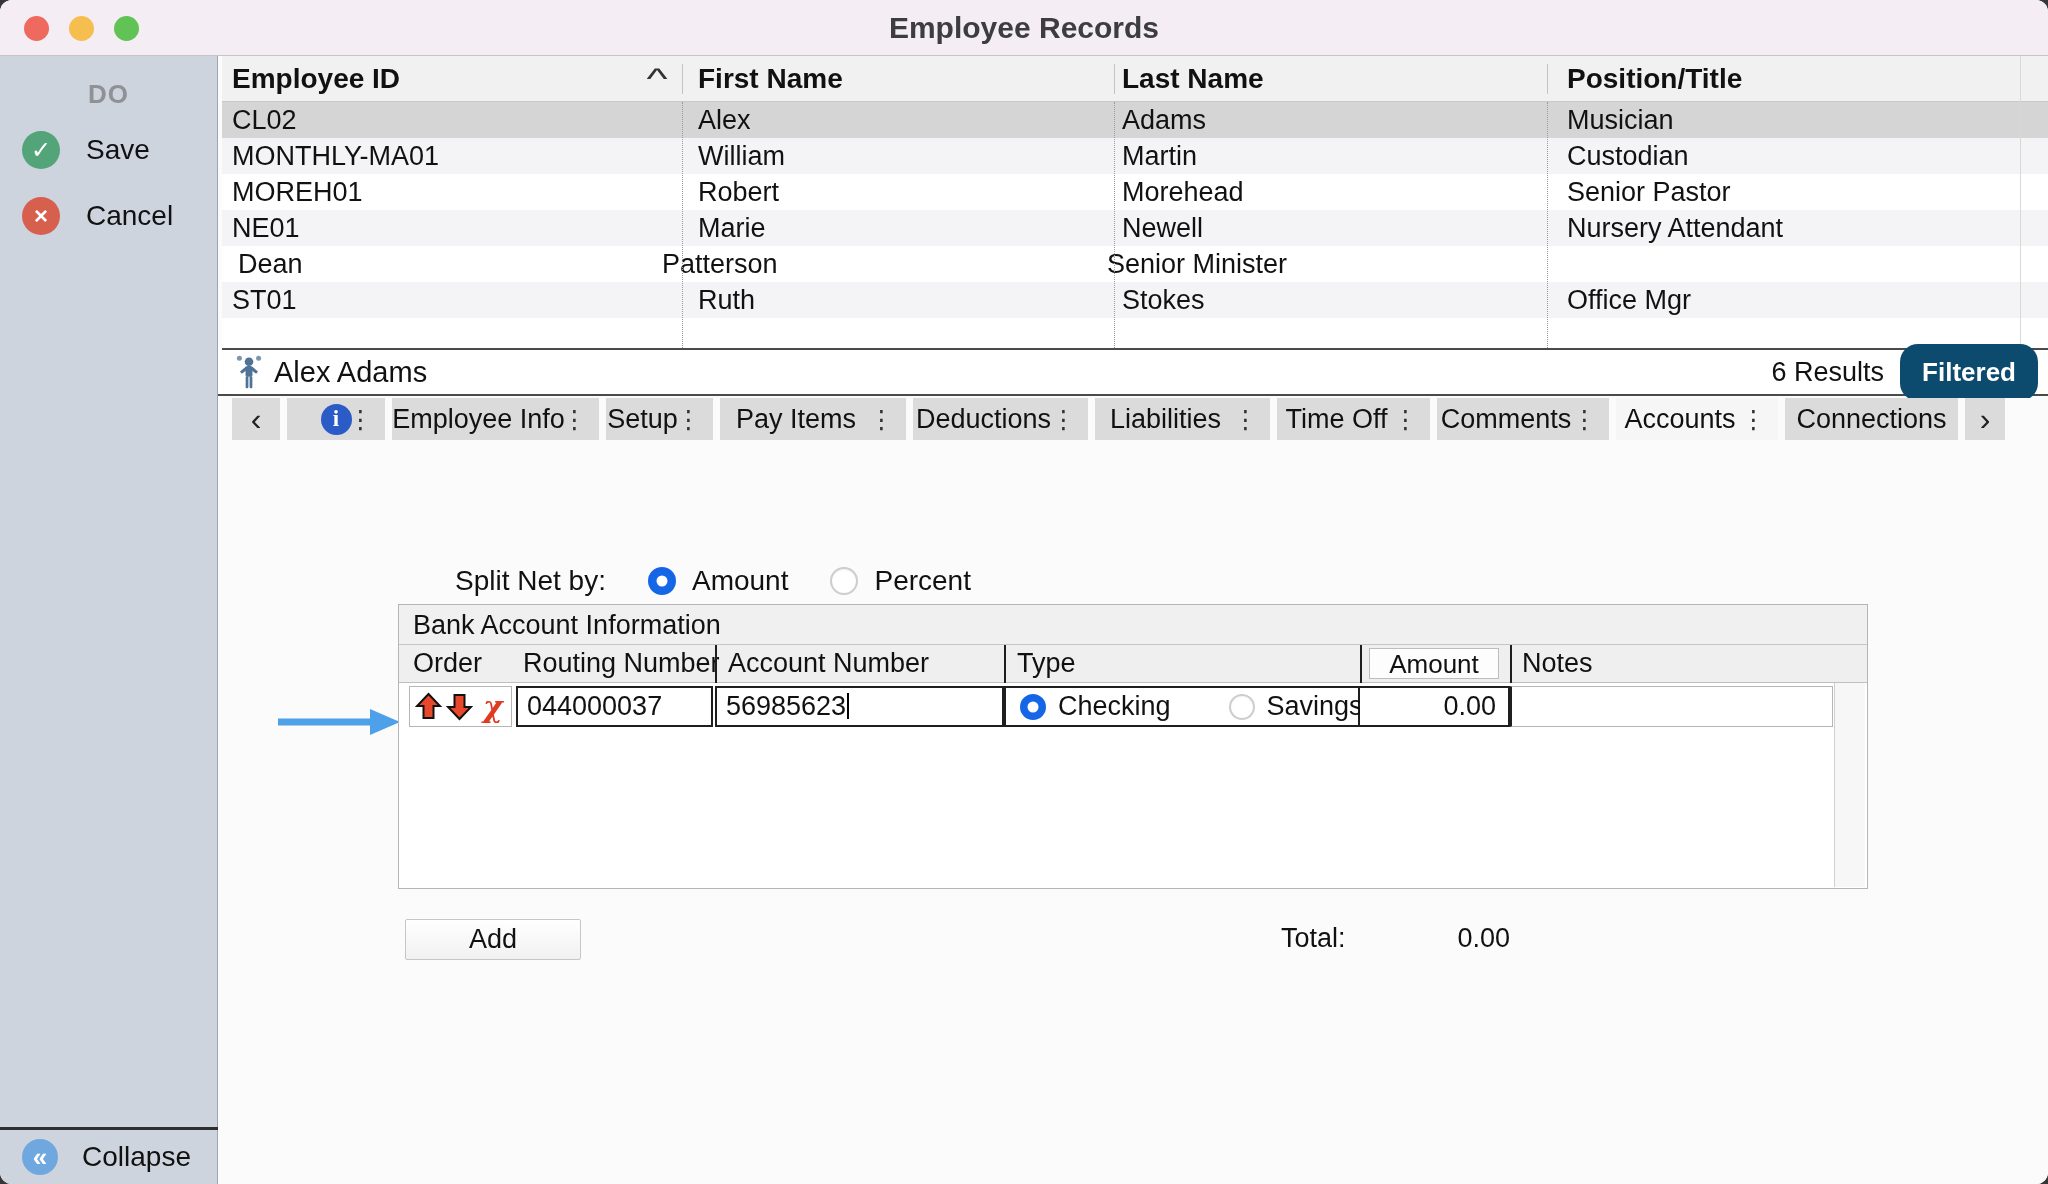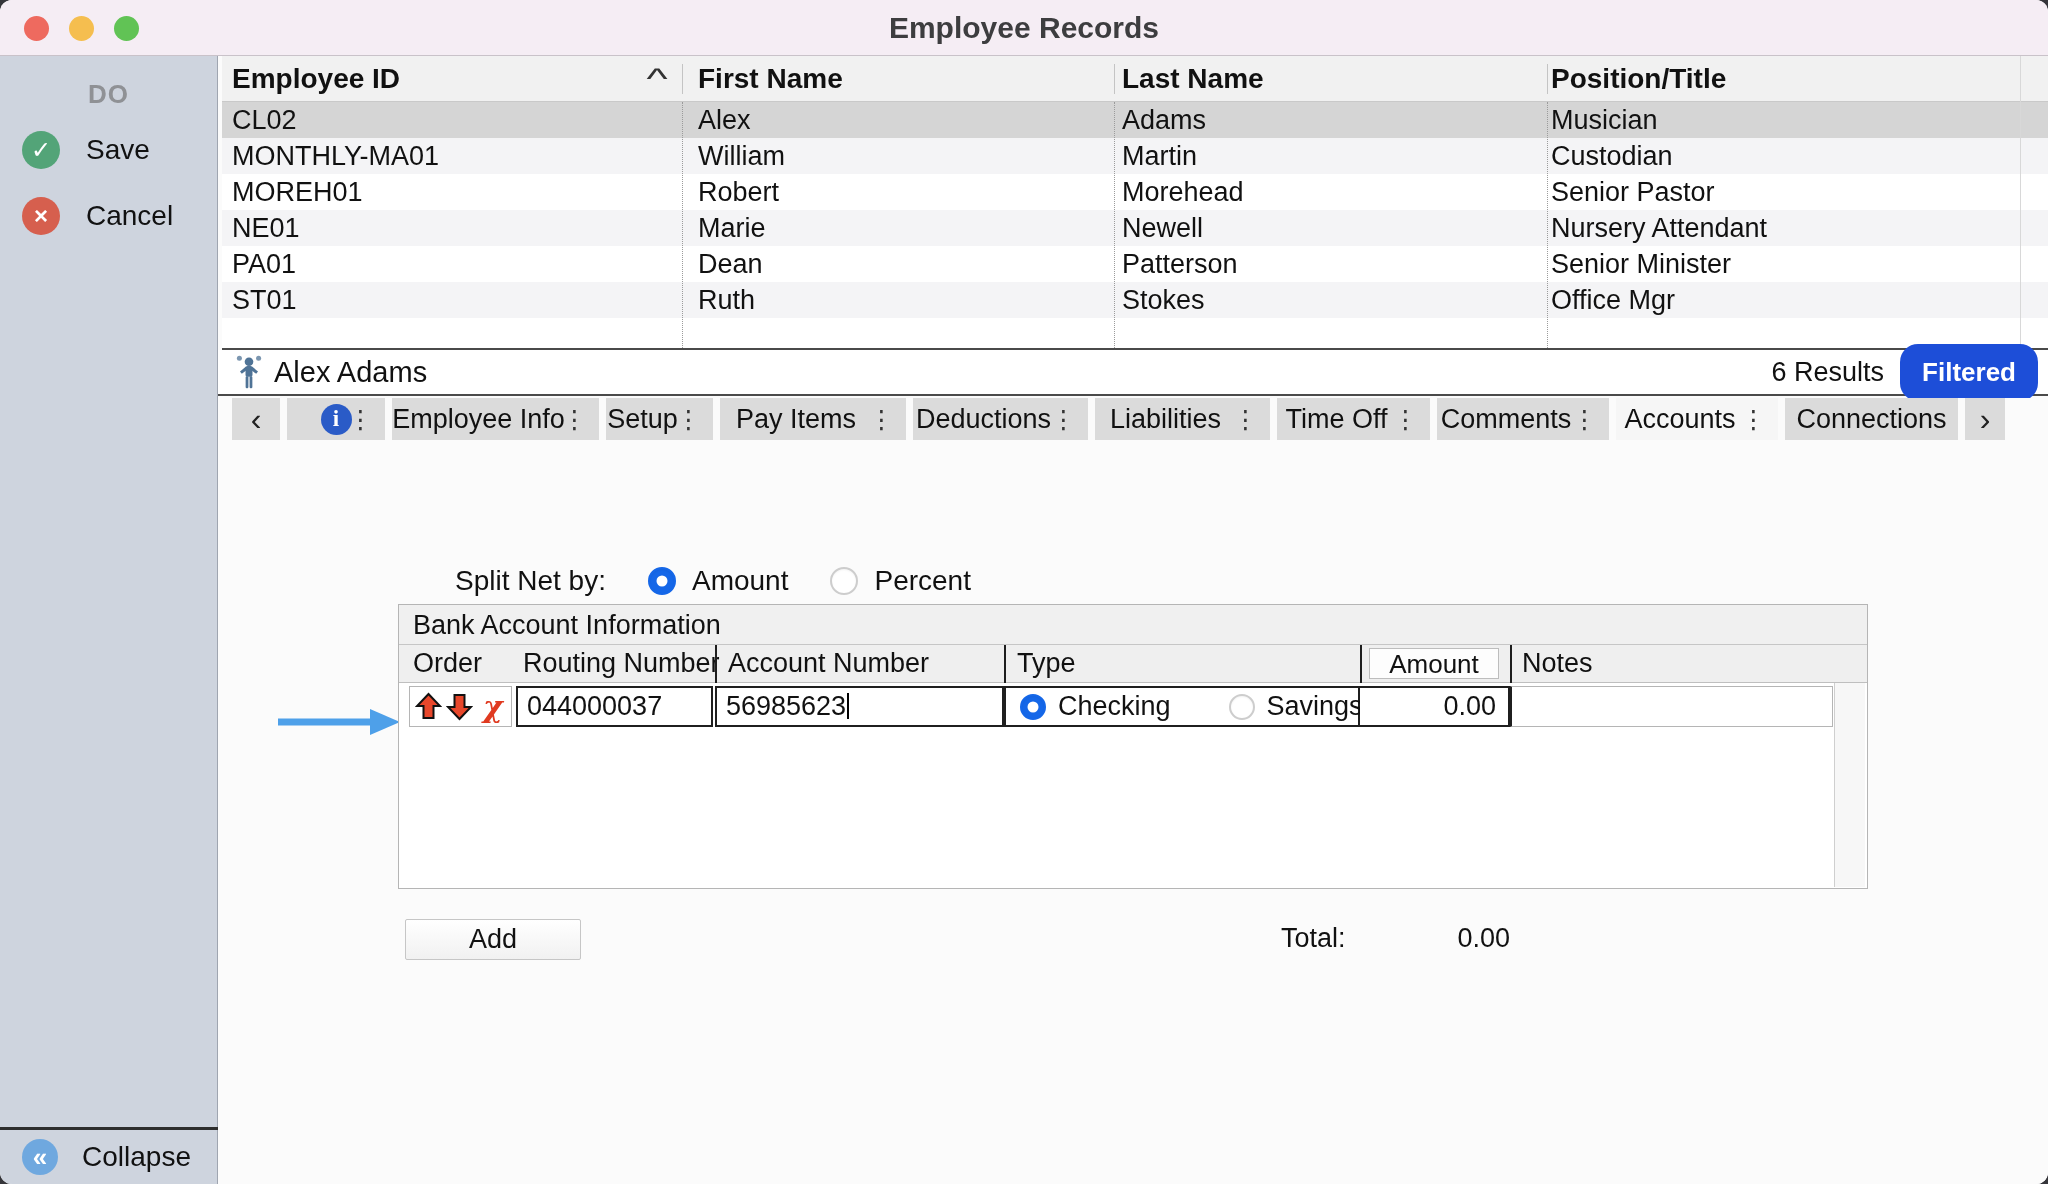--- a/index.html
+++ b/index.html
@@ -37,30 +37,30 @@
   .emp-head .hc{font-size:28px;font-weight:bold;color:#111;line-height:45px;box-sizing:border-box;}
   .sortglyph{position:absolute;left:428px;top:6px;font-size:30px;color:#333;transform:scaleX(1.5);}
   .hsep{position:absolute;top:8px;width:1px;height:30px;background:#C4C4C4;}
   .erow{display:flex;height:36px;background:#fff;}
   .erow.alt{background:#F4F4F6;}
   .erow.sel{background:#D5D5D5;}
   .erow .cell{font-size:27px;color:#111;line-height:36px;box-sizing:border-box;white-space:nowrap;overflow:hidden;}
   .c1{width:460px;padding-left:10px;}
   .c2{width:432px;padding-left:16px;}
   .c3{width:433px;padding-left:8px;}
-  .c4{width:473px;padding-left:4px;}
+  .c4{width:473px;padding-left:20px;}
   .vdot{position:absolute;top:46px;height:246px;width:0;border-left:1px dotted #9B9B9B;pointer-events:none;}
   .vsolid{position:absolute;top:0;height:292px;width:0;border-left:1px solid #D8D8D8;pointer-events:none;}
 
   
   .record-bar{position:absolute;left:0;top:294px;width:1830px;height:46px;background:#fff;border-bottom:2px solid #4A4A4A;box-sizing:border-box;display:flex;align-items:center;}
   .record-name{font-size:29px;color:#111;margin-left:10px;}
   .spacer{flex:1;}
   .results{font-size:27px;color:#111;margin-right:16px;}
-  .badge{background:#1d4ed8;color:#fff;font-size:26px;font-weight:bold;border-radius:18px;padding:13px 22px;margin-right:10px;}
+  .badge{background:#0c4a6e;color:#fff;font-size:26px;font-weight:bold;border-radius:18px;padding:13px 22px;margin-right:10px;}
   .person{margin-left:16px;width:30px;height:36px;flex:0 0 auto;}
 
   
   .tabbar{position:absolute;left:0;top:342px;width:1830px;height:42px;display:flex;gap:7px;padding-left:14px;box-sizing:border-box;background:#FBFBFB;}
   .tab{position:relative;height:42px;background:#DBDBDB;font-size:27px;color:#111;display:flex;align-items:center;justify-content:center;box-sizing:border-box;cursor:default;flex:0 0 auto;}
   .tab.sel{background:#F6F6F6;}
   .tab .kebab{position:absolute;right:12px;top:0;height:42px;line-height:42px;font-size:25px;color:#333;}
   .tab.pad-r{padding-right:34px;}
   .chev{font-size:32px;color:#222;line-height:40px;}
   .info-circle{width:31px;height:31px;border-radius:50%;background:#2A5BC7;color:#fff;display:flex;align-items:center;justify-content:center;font-size:23px;font-weight:bold;font-family:"Liberation Serif","DejaVu Serif",serif;}
@@ -167,21 +167,20 @@
         <div class="cell c3">Morehead</div>
         <div class="cell c4">Senior Pastor</div>
       </div>
       <div class="erow alt">
         <div class="cell c1">NE01</div>
         <div class="cell c2">Marie</div>
         <div class="cell c3">Newell</div>
         <div class="cell c4">Nursery Attendant</div>
       </div>
       <div class="erow">
-        <div class="cell c1">PA01</div>
         <div class="cell c2">Dean</div>
         <div class="cell c3">Patterson</div>
         <div class="cell c4">Senior Minister</div>
       </div>
       <div class="erow alt">
         <div class="cell c1">ST01</div>
         <div class="cell c2">Ruth</div>
         <div class="cell c3">Stokes</div>
         <div class="cell c4">Office Mgr</div>
       </div>

